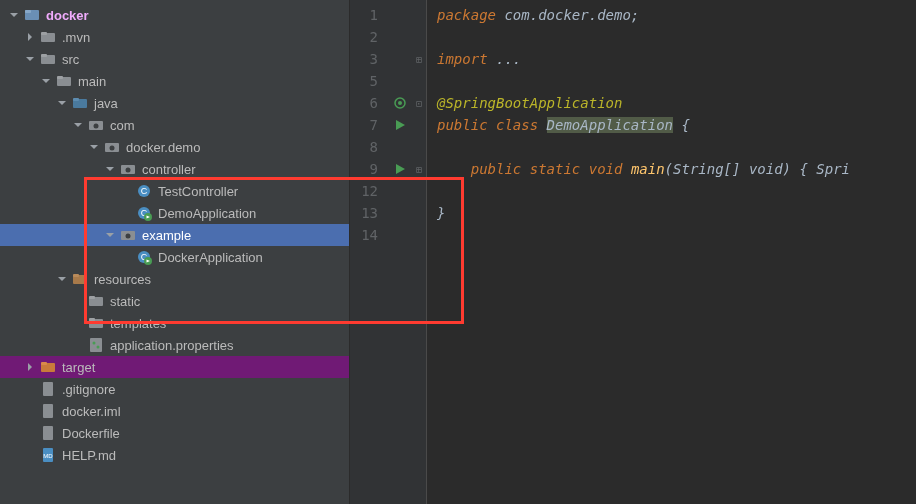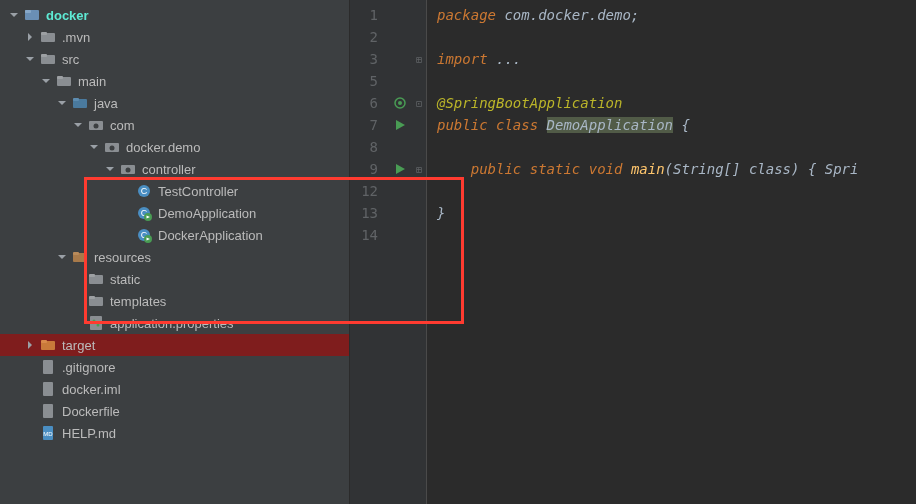--- a/index.html
+++ b/index.html
@@ -23,21 +23,21 @@
     .tree { padding: 4px 0; }
     .tree-item {
       display: flex;
       align-items: center;
       height: 22px;
       padding-right: 8px;
       white-space: nowrap;
       cursor: pointer;
     }
     .tree-item.selected { background: #4b6eaf; color: #fff; }
-    .tree-item.highlighted { background: #7f1d1d; }
+    .tree-item.highlighted { background: #701a75; }
     .chevron {
       width: 12px;
       height: 12px;
       display: inline-flex;
       align-items: center;
       justify-content: center;
       margin-right: 4px;
       flex-shrink: 0;
     }
     .chevron svg { width: 8px; height: 8px; }
@@ -46,21 +46,21 @@
       width: 16px;
       height: 16px;
       display: inline-flex;
       align-items: center;
       justify-content: center;
       margin-right: 6px;
       flex-shrink: 0;
     }
     .label { color: #bbbbbb; }
     .path-label { color: #787878; margin-left: 6px; font-size: 12px; }
-    .root-label { font-weight: bold; color: #5eead4; }
+    .root-label { font-weight: bold; color: #f0abfc; }
     .tree-item.selected .label { color: #fff; }
     
     .editor {
       flex: 1;
       background: #2b2b2b;
       display: flex;
       overflow: hidden;
       font-family: 'Consolas', 'Monaco', monospace;
       font-size: 14px;
     }
@@ -239,20 +239,35 @@
         <span class="icon">
           <svg viewBox="0 0 16 16" width="16" height="16">
             <circle cx="8" cy="8" r="6" fill="#4a8ec2"></circle>
             <text x="8" y="11" text-anchor="middle" font-size="9" fill="#fff" font-family="sans-serif">C</text>
             <circle cx="12" cy="12" r="4" fill="#499c54"></circle>
             <path d="M10.5 10.5 L14 12 L10.5 13.5 Z" fill="#fff"></path>
           </svg>
         </span>
         <span class="label">DemoApplication</span>
       </div>
+      <div class="tree-item selected">
+        <span class="indent" style="width: 104px;"></span>
+        <span class="chevron">
+          <svg viewBox="0 0 8 8">
+            <path d="M0 2 L8 2 L4 6 Z" fill="#9aa0a6"></path>
+          </svg>
+        </span>
+        <span class="icon">
+          <svg viewBox="0 0 16 16" width="16" height="16">
+            <rect x="1" y="4" width="14" height="9" rx="1" fill="#8a8e92"></rect>
+            <circle cx="8" cy="9" r="2.5" fill="#3c3f41"></circle>
+          </svg>
+        </span>
+        <span class="label">example</span>
+      </div>
       <div class="tree-item">
         <span class="indent" style="width: 120px;"></span>
         <span class="chevron"></span>
         <span class="icon">
           <svg viewBox="0 0 16 16" width="16" height="16">
             <circle cx="8" cy="8" r="6" fill="#4a8ec2"></circle>
             <text x="8" y="11" text-anchor="middle" font-size="9" fill="#fff" font-family="sans-serif">C</text>
             <circle cx="12" cy="12" r="4" fill="#499c54"></circle>
             <path d="M10.5 10.5 L14 12 L10.5 13.5 Z" fill="#fff"></path>
           </svg>
@@ -423,20 +438,20 @@
       </div>
   </div>
   <div class="code">
     <div class="code-line"><span class="kw">package </span><span class="str">com.docker.demo;</span></div>
     <div class="code-line"></div>
     <div class="code-line"><span class="kw">import </span><span class="str">...</span></div>
     <div class="code-line"></div>
     <div class="code-line"><span class="ann">@SpringBootApplication</span></div>
     <div class="code-line"><span class="kw">public class </span><span class="cls highlight-bg">DemoApplication</span><span class="str"> {</span></div>
     <div class="code-line"></div>
-    <div class="code-line"><span>    </span><span class="kw">public static void </span><span class="fn">main</span><span class="type">(String[] class) { Spri</span></div>
+    <div class="code-line"><span>    </span><span class="kw">public static void </span><span class="fn">main</span><span class="type">(String[] void) { Spri</span></div>
     <div class="code-line"></div>
     <div class="code-line"><span class="str">}</span></div>
     <div class="code-line"></div>
   </div>
 </div>
 
 <div class="redbox" style="left:84px;top:177px;width:380px;height:147px;"></div>
 
 </body></html>

